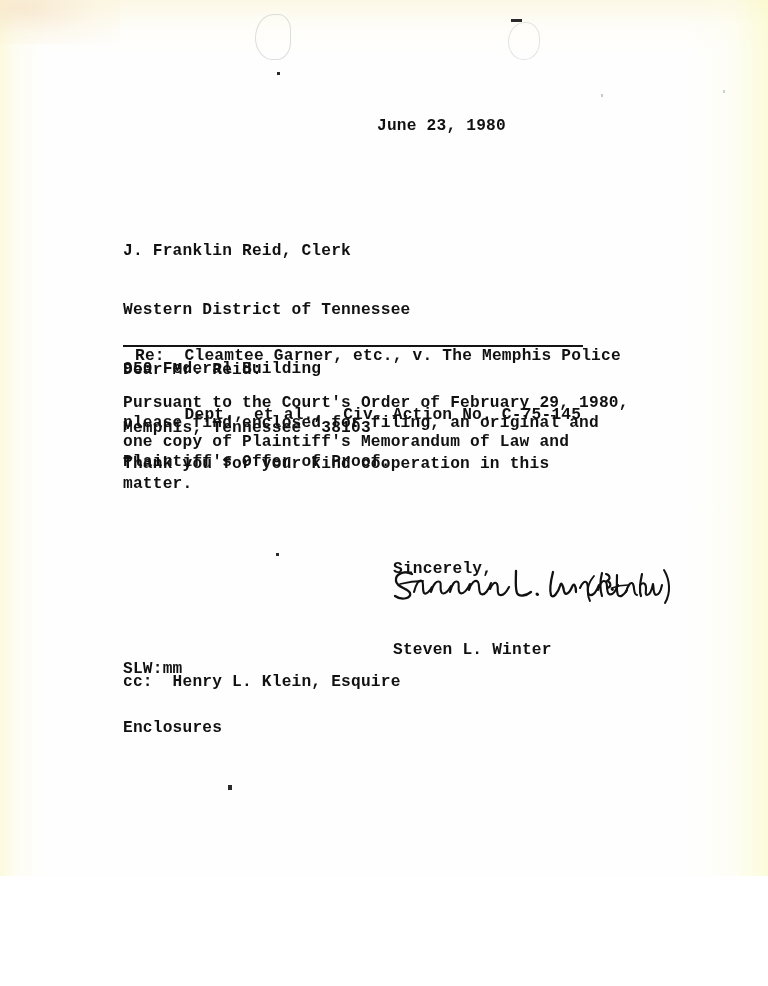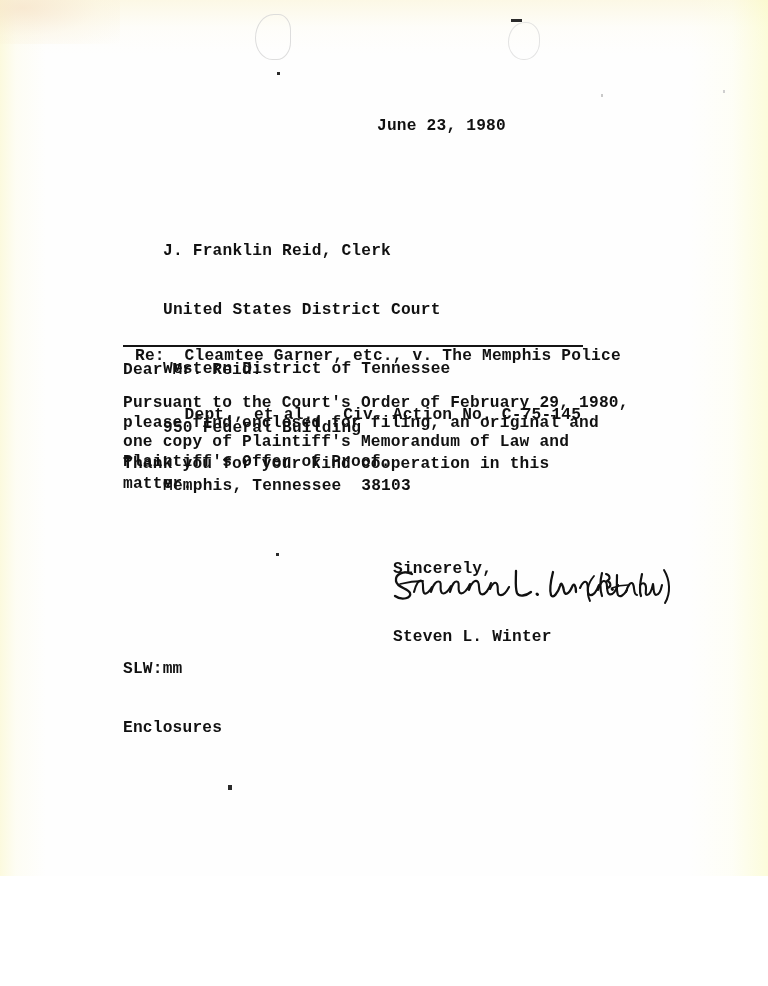--- a/index.html
+++ b/index.html
@@ -88,33 +88,33 @@
   .tw {
     position: absolute;
     font-size: 16.2px;
     line-height: 19.6px;
     letter-spacing: 0.2px;
     white-space: pre;
     font-weight: 600;
   }
 
   .date-line   { left: 377px; top: 117px; }
-  .addr-block  { left: 123px; top: 203px; margin-left: 40px; }
+  .addr-block  { left: 123px; top: 203px; }
   .re-block    { left: 135px; top: 308px; }
   .re-rule {
     position: absolute;
     left: 123px; top: 345px;
     width: 460px; height: 2px;
     background: #141414;
   }
   .salutation  { left: 123px; top: 361px; }
   .para-1      { left: 123px; top: 394px; }
   .para-2      { left: 123px; top: 455px; }
   .closing     { left: 393px; top: 560px; }
-  .signer      { left: 393px; top: 628px; }
+  .signer      { left: 393px; top: 641px; }
   .ref-block   { left: 123px; top: 621px; }
   .cc-block    { left: 123px; top: 673px; }
 
   
   .signature {
     position: absolute;
     left: 390px;
     top: 562px;
     width: 285px;
     height: 48px;
@@ -157,21 +157,20 @@
   <div class="speck" style="left:277px; top:72px; width:3px; height:3px;"></div>
   <div class="speck" style="left:228px; top:785px; width:4px; height:5px;"></div>
   <div class="speck" style="left:276px; top:553px; width:3px; height:3px;"></div>
   <div class="speck" style="left:601px; top:94px; width:2px; height:3px; background:#c9c9c9;"></div>
   <div class="speck" style="left:723px; top:90px; width:2px; height:3px; background:#cfcfcf;"></div>
 
   <div class="tw date-line">June 23, 1980</div>
 
   <div class="tw addr-block">
     <div>J. Franklin Reid, Clerk</div>
-    <div>United States District Court</div>
     <div>Western District of Tennessee</div>
     <div>950 Federal Building</div>
     <div>Memphis, Tennessee  38103</div>
   </div>
 
   <div class="tw re-block">
     <div>Re:  Cleamtee Garner, etc., v. The Memphis Police</div>
     <div>     Dept., et al.,  Civ. Action No. C-75-145</div>
   </div>
   <div class="re-rule"></div>
@@ -220,17 +219,18 @@
     </svg>
   </div>
 
   <div class="tw signer">Steven L. Winter</div>
 
   <div class="tw ref-block">
     <div>SLW:mm</div>
     <div>Enclosures</div>
   </div>
 
+  <div class="tw cc-block">cc:  Henry L. Klein, Esquire</div>
 
   <div class="footer-rule"></div>
   <div class="footer-text">1 0   C O L U M B U S   C I R C L E      ( 2 1 2 )  5 8 6 - 8 3 9 7      N E W   Y O R K ,   N . Y .   1 0 0 1 9</div>
 
 </div>
 
 </body></html>

